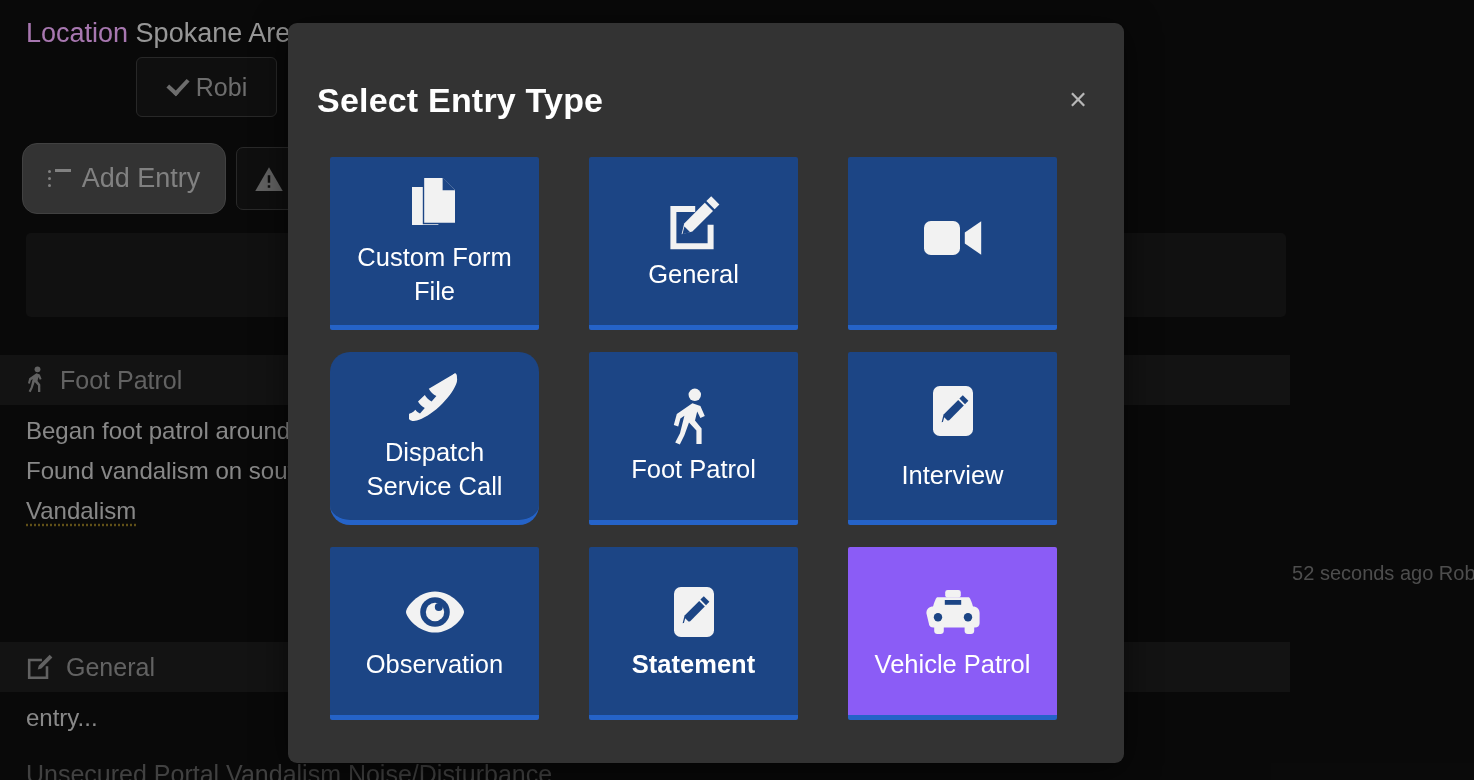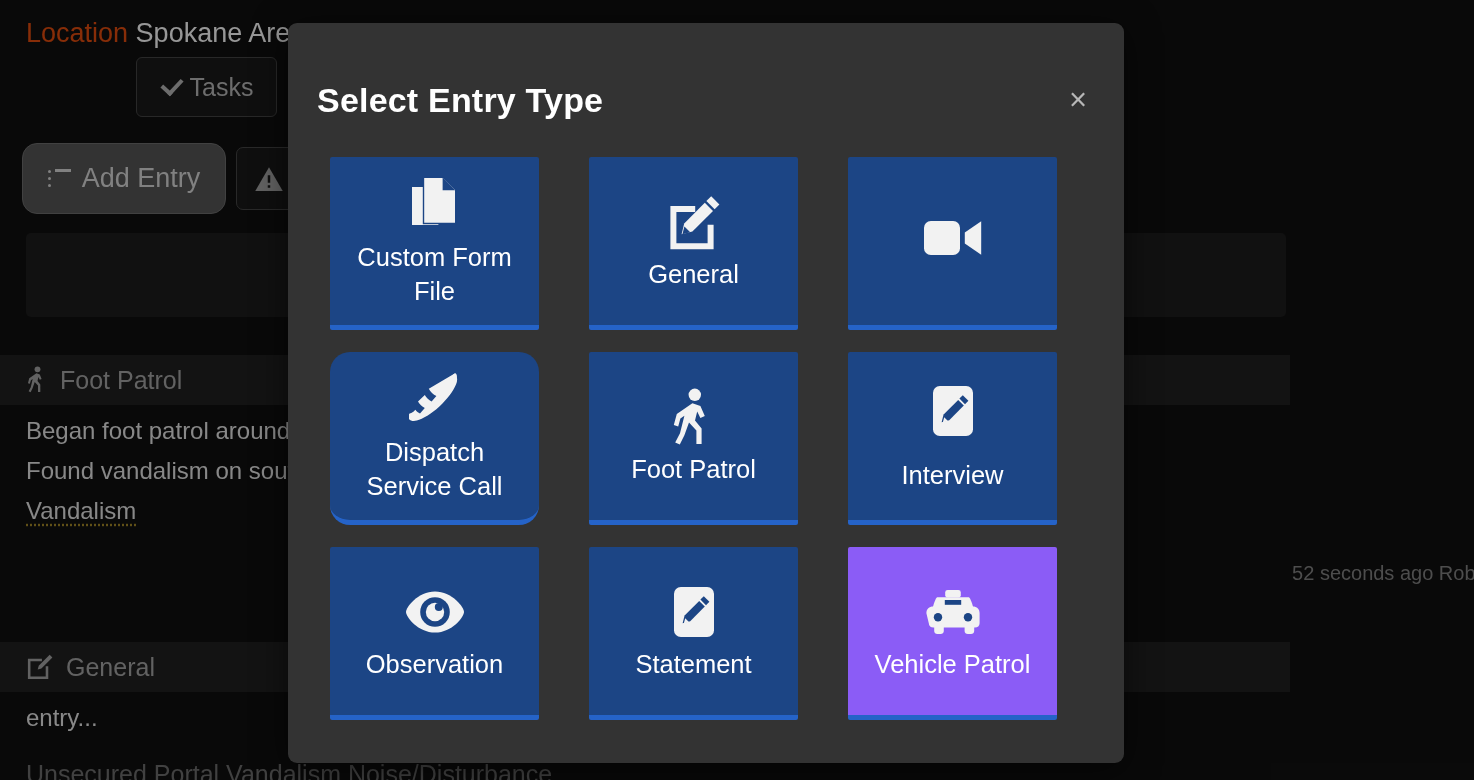--- a/index.html
+++ b/index.html
@@ -11,21 +11,21 @@
   }
   #app { position: relative; width: 1474px; height: 780px; background: #0e0e0e; }
 
   
   .bg-layer { position: absolute; inset: 0; }
 
   .loc-line {
     position: absolute; left: 26px; top: 18px;
     font-size: 27px; color: #cfcfcf; white-space: nowrap;
   }
-  .loc-label { color: #c2410c; }
+  .loc-label { color: #f0abfc; }
   .loc-value { color: #d8d8d8; }
 
   .tasks-btn {
     position: absolute; left: 136px; top: 57px;
     width: 141px; height: 60px;
     border: 1px solid #3a3a3a; border-radius: 6px;
     background: #161616;
     display: flex; align-items: center; justify-content: center; gap: 8px;
     font-size: 25px; color: #9d9d9d;
   }
@@ -134,21 +134,21 @@
 
   <div class="bg-layer">
 
     <div class="loc-line">
       <span class="loc-label">Location</span>
       <span class="loc-value">Spokane Arena</span>
     </div>
 
     <div class="tasks-btn">
       <span class="check-ic"></span>
-      <span>Tasks</span>
+      <span>Robi</span>
     </div>
 
     <div class="add-entry-btn">
       <span class="list-ic">
         <b></b>
           <b></b>
           <b></b>
           <i></i>
           <i></i>
           <i></i>
@@ -275,21 +275,21 @@
           <div class="ic">
             <svg width="62" height="46" viewBox="0 0 31 23">
               <path d="M15.5 1.2 C24 1.2 30 9.0 30 11.5 C30 14 24 21.8 15.5 21.8 C7 21.8 1 14 1 11.5 C1 9.0 7 1.2 15.5 1.2 Z" fill="#f2f2f2"></path>
               <circle cx="15.5" cy="11.5" r="7.4" fill="#1c4585"></circle>
               <circle cx="15.5" cy="11.5" r="4.6" fill="#f2f2f2"></circle>
               <circle cx="17.4" cy="9.0" r="2.0" fill="#1c4585"></circle>
             </svg>
           </div>
           <div class="lbl">Observation</div>
         </div>
-        <div class="tile" style="background: rgb(28, 69, 133); border-bottom-color: rgb(37, 99, 200);">
+        <div class="tile" style="background: rgb(28, 69, 133); border-bottom-color: rgb(37, 99, 200); font-weight: bold;">
           <div class="ic">
             <svg width="48" height="58" viewBox="0 0 24 29">
               <rect x="2" y="2" width="20" height="25" rx="3.4" fill="#f2f2f2"></rect>
               <path d="M16.9 6.6 l2.8 2.8 l-1.7 1.7 l-2.8 -2.8 Z" fill="#1c4585"></path>
               <path d="M14.6 9.0 l2.8 2.8 l-7.3 7.3 l-3.8 1.0 l1.0 -3.8 Z" fill="#1c4585"></path>
               <path d="M7.6 17.6 l2.0 2.0 l-2.7 0.7 Z" fill="#f2f2f2"></path>
             </svg>
           </div>
           <div class="lbl">Statement</div>
         </div>

